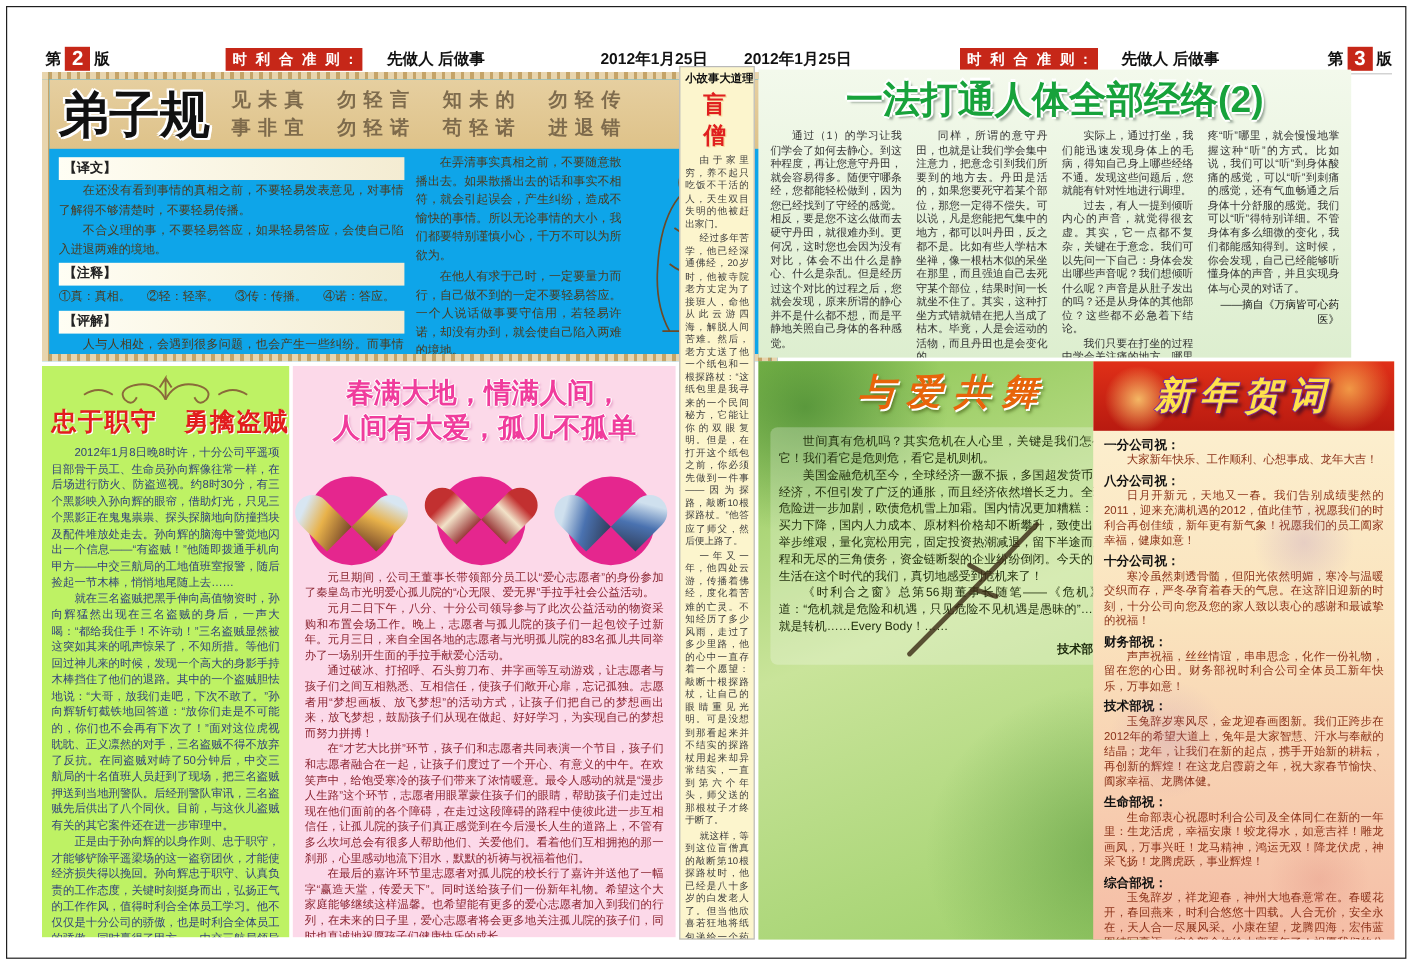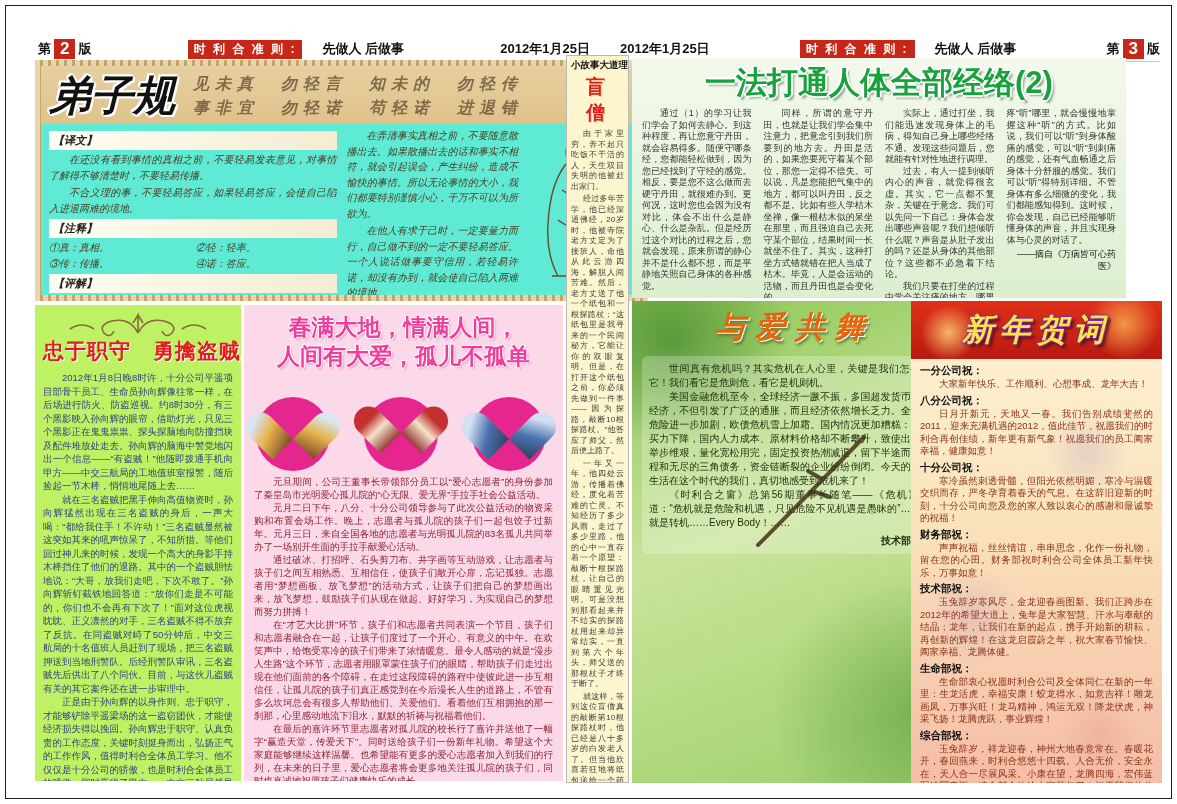--- a/index.html
+++ b/index.html
@@ -12,35 +12,35 @@
   .hdr-l{left:38px;width:552px;border-bottom:1px solid #c9c9c9;}
   .hdr-r{left:620px;width:540px;border-bottom:1px solid #c9c9c9;}
   .pg{display:flex;align-items:center;gap:3px;font-weight:bold;}
   .pgnum{display:inline-block;background:#c62718;color:#fff;font-size:17px;font-weight:bold;padding:0 6px;line-height:20px;}
   .motto{display:flex;align-items:center;gap:20px;}
   .motto-badge{background:#c62718;color:#fff;font-weight:bold;padding:1px 6px;font-size:12px;letter-spacing:2px;}
   .motto b{font-size:13px;}
   .date{font-weight:bold;}
 
   
-  .dzg{position:absolute;left:35px;top:60px;width:613px;height:241px;background:#5eead4;
+  .dzg{position:absolute;left:35px;top:60px;width:613px;height:241px;background:#0ea5e9;
        border:6px solid transparent;
        border-image:repeating-linear-gradient(90deg,#e8d5ae 0 5px,#c5a468 5px 8px) 6;
-       box-sizing:border-box;overflow:hidden;font-style:italic;}
+       box-sizing:border-box;overflow:hidden;}
   .dzg-banner{display:flex;align-items:center;gap:18px;height:56px;padding:2px 8px 0 8px;
        background:linear-gradient(180deg,#e6cfa0,#dec289);}
   .dzg-title{font-family:"DejaVu Serif", serif;font-size:42px;font-weight:bold;color:#111;
        text-shadow:-2px 0 #fff,2px 0 #fff,0 -2px #fff,0 2px #fff,2px 2px #fff,-2px -2px #fff;}
   .dzg-verse{font-size:16px;color:#6d5b40;font-weight:bold;letter-spacing:6px;line-height:1.5;opacity:.85;}
   .dzg-cols{display:flex;gap:10px;padding:4px 8px;}
   .dzg-col{flex:1;font-size:10px;line-height:1.55;color:#4c3a1e;text-align:justify;}
   .dzg-label{background:linear-gradient(90deg,#fffef4,#f4ecd2);font-weight:bold;font-size:11px;color:#222;
        padding:1px 4px;margin:3px 0 2px 0;}
   .dzg p{margin:0 0 2px 0;text-indent:2em;}
-  .zhujie{display:grid;grid-template-columns:1fr 1fr;gap:0 6px;}
+  .zhujie{display:grid;grid-template-columns:1fr 1fr 1fr 1fr;gap:0 6px;}
   .zhujie span{display:block;}
   .dzg-right{position:relative;}
   .confucius{float:right;width:112px;height:150px;margin:2px 0 2px 4px;}
 
   
   .thief{position:absolute;left:35px;top:305px;width:206px;height:476px;background:#bef264;
        box-sizing:border-box;padding:6px 8px;overflow:hidden;}
   .thief-flourish{display:block;margin:0 auto;}
   .thief-title{text-align:center;font-size:21px;font-weight:bold;color:#e21d1d;letter-spacing:1px;
        text-shadow:1px 1px 0 #fff;white-space:nowrap;margin:0 0 6px 0;}

